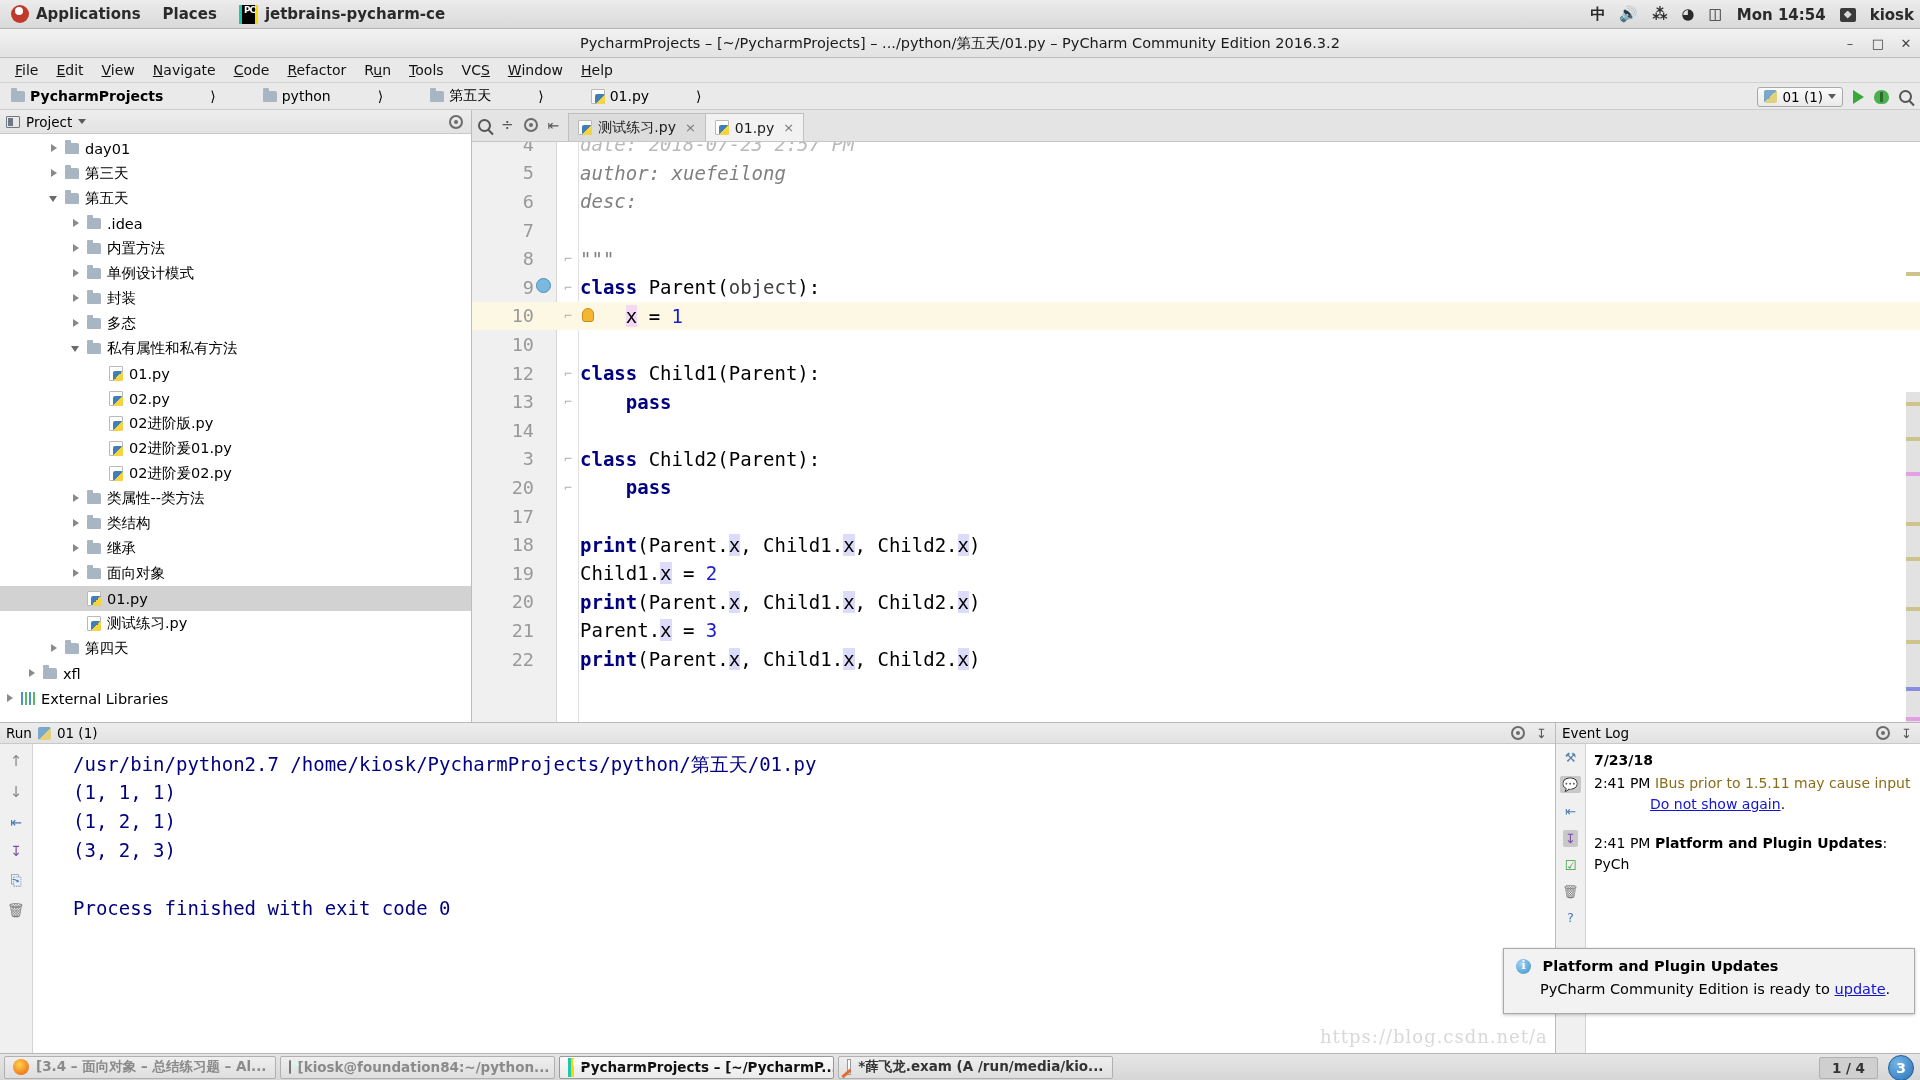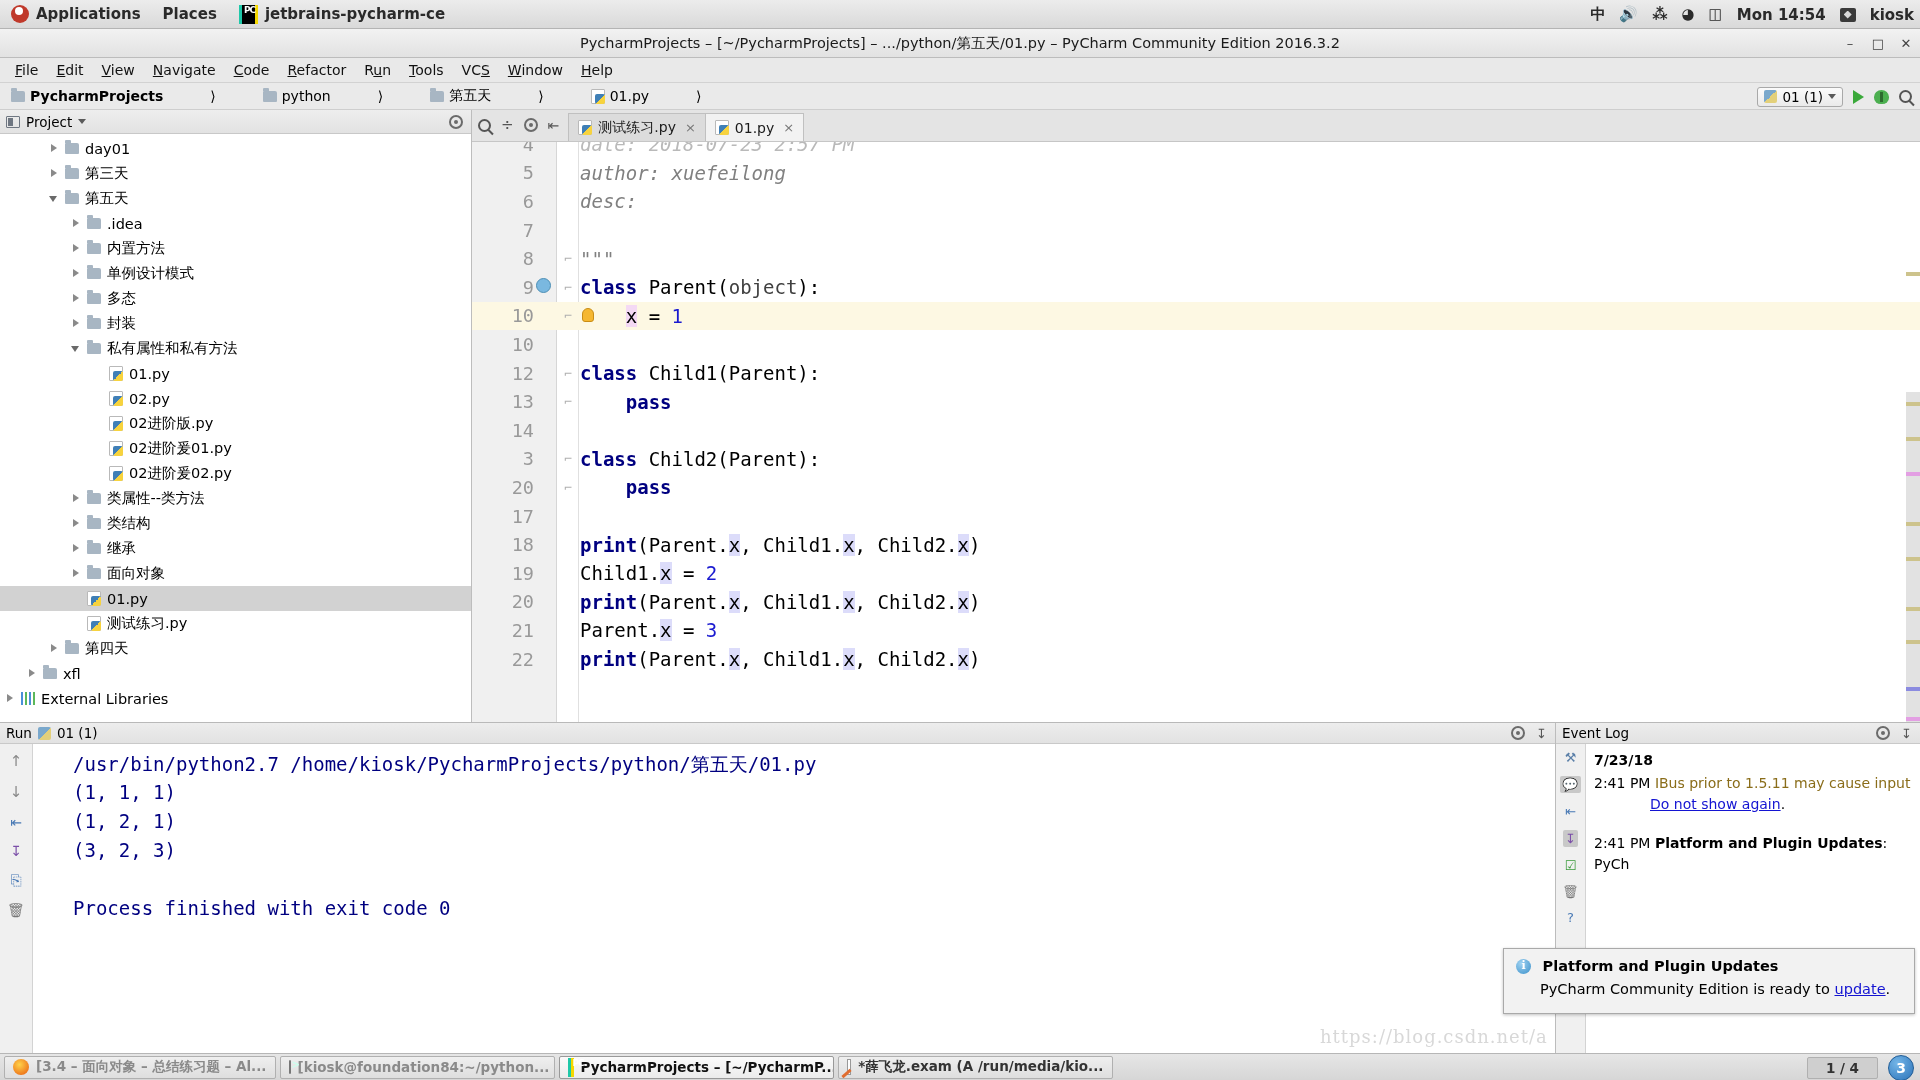--- a/index.html
+++ b/index.html
@@ -157,21 +157,21 @@
   .task{height:23px;border:1px solid #b0b0b0;border-radius:2px;background:linear-gradient(#efefef,#dedede);
     display:flex;align-items:center;gap:7px;padding:0 8px;font-size:13.5px;color:#333;max-width:275px;overflow:hidden;white-space:nowrap;font-weight:bold;}
   .task.active{background:linear-gradient(#fbfbfb,#ebebeb);border-color:#999;color:#111;}
   .task.dim{color:#8a8a8a;}
   .ff-ico{width:16px;height:16px;border-radius:50%;background:radial-gradient(circle at 40% 35%,#ffd24a,#e8590c);}
   .term-ico{width:17px;height:14px;background:#3d4450;border:1px solid #777;border-radius:2px;position:relative;}
   .term-ico:after{content:">";position:absolute;left:2px;top:-2px;color:#cfe;font-size:10px;}
   .note-ico{width:16px;height:16px;background:#fdfdfd;border:1px solid #999;position:relative;}
   .note-ico:after{content:"";position:absolute;right:-2px;bottom:-1px;width:11px;height:3px;background:#e06c2f;transform:rotate(-42deg);}
   .tb-right{position:absolute;right:6px;top:0;height:27px;display:flex;align-items:center;gap:10px;font-size:14px;font-weight:bold;color:#333;}
-  .page-ind{padding:2px 18px;background:#cfcfcf;border:1px solid #b0b0b0;border-radius:2px;font-size:13.5px;}
+  .page-ind{padding:2px 12px;background:#cfcfcf;border:1px solid #b0b0b0;border-radius:2px;font-size:13.5px;}
   .blue-badge{width:26px;height:26px;border-radius:50%;background:radial-gradient(circle at 35% 30%,#74b6e8,#2b72b8);
     color:#fff;font-size:14px;font-weight:bold;display:flex;align-items:center;justify-content:center;border:1px solid #1f5c96;}
   .watermark{position:absolute;left:1320px;top:1026px;font-size:18px;color:#d8d8d8;
      font-family:"DejaVu Serif",serif;letter-spacing:1px;z-index:1;}
 </style>
 </head>
 <body>
 
 <div id="root">
 
@@ -294,26 +294,26 @@
               <span class="tlabel">内置方法</span>
             </div>
             <div class="trow">
               <span class="tarrow closed" style="margin-left: 70px;"></span>
               <span class="folder-ico" style="margin-left: 4px;"></span>
               <span class="tlabel">单例设计模式</span>
             </div>
             <div class="trow">
               <span class="tarrow closed" style="margin-left: 70px;"></span>
               <span class="folder-ico" style="margin-left: 4px;"></span>
+              <span class="tlabel">封装</span>
+            </div>
+            <div class="trow">
+              <span class="tarrow closed" style="margin-left: 70px;"></span>
+              <span class="folder-ico" style="margin-left: 4px;"></span>
               <span class="tlabel">多态</span>
-            </div>
-            <div class="trow">
-              <span class="tarrow closed" style="margin-left: 70px;"></span>
-              <span class="folder-ico" style="margin-left: 4px;"></span>
-              <span class="tlabel">封装</span>
             </div>
             <div class="trow">
               <span class="tarrow open" style="margin-left: 70px;"></span>
               <span class="folder-ico" style="margin-left: 4px;"></span>
               <span class="tlabel">私有属性和私有方法</span>
             </div>
             <div class="trow">
               <span class="tarrow none" style="margin-left: 92px;"></span>
               <span class="py-ico" style="margin-left: 4px;"></span>
               <span class="tlabel">01.py</span>

